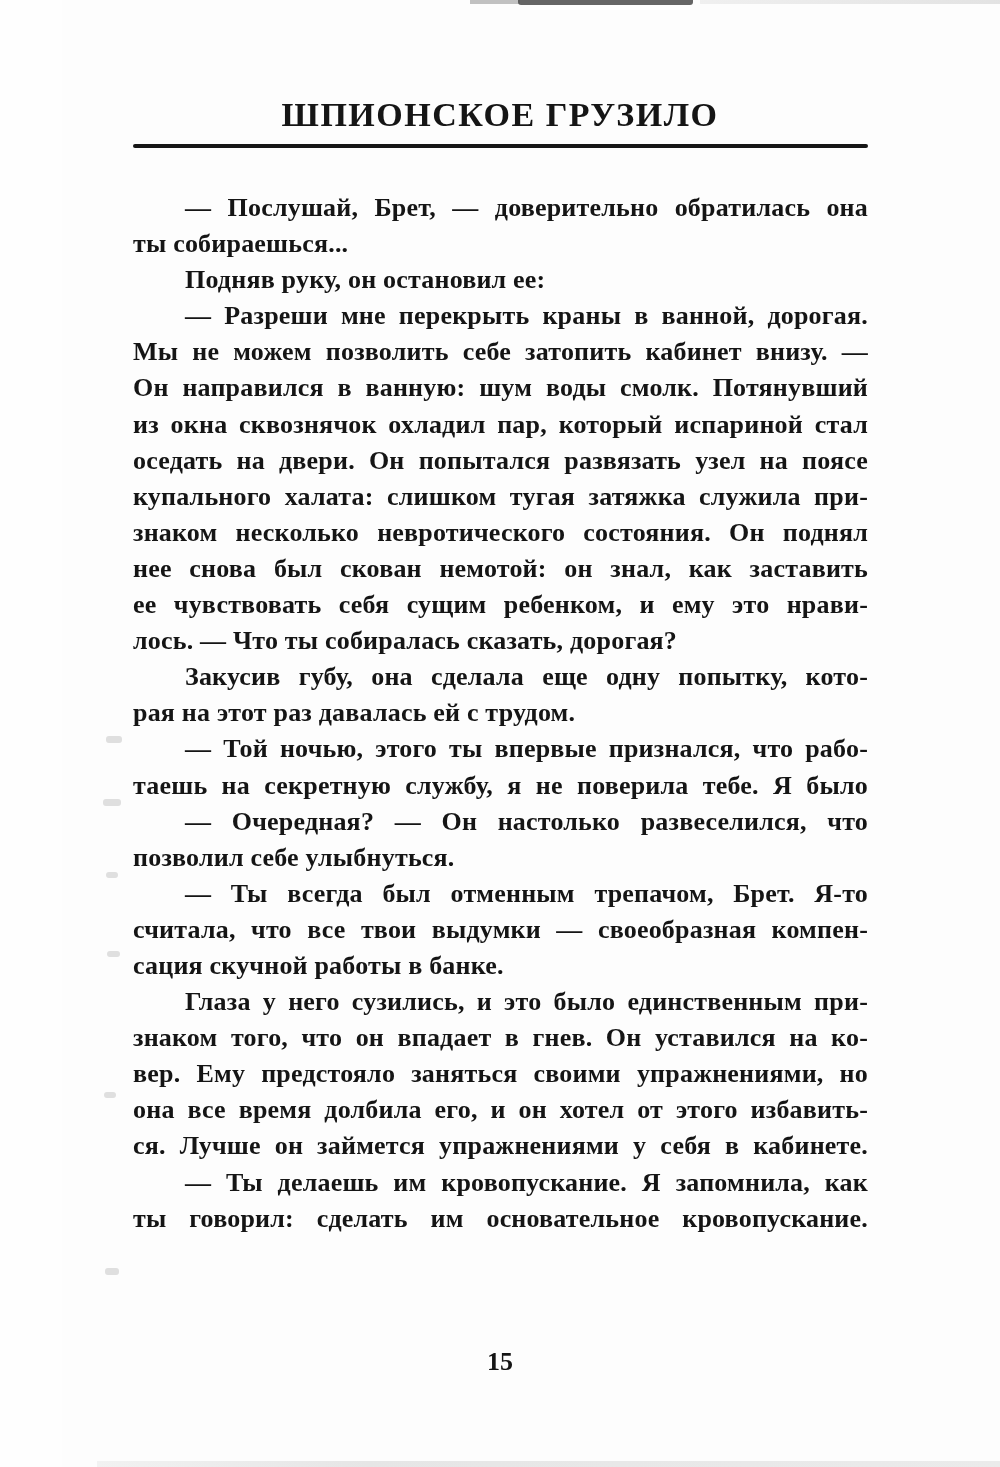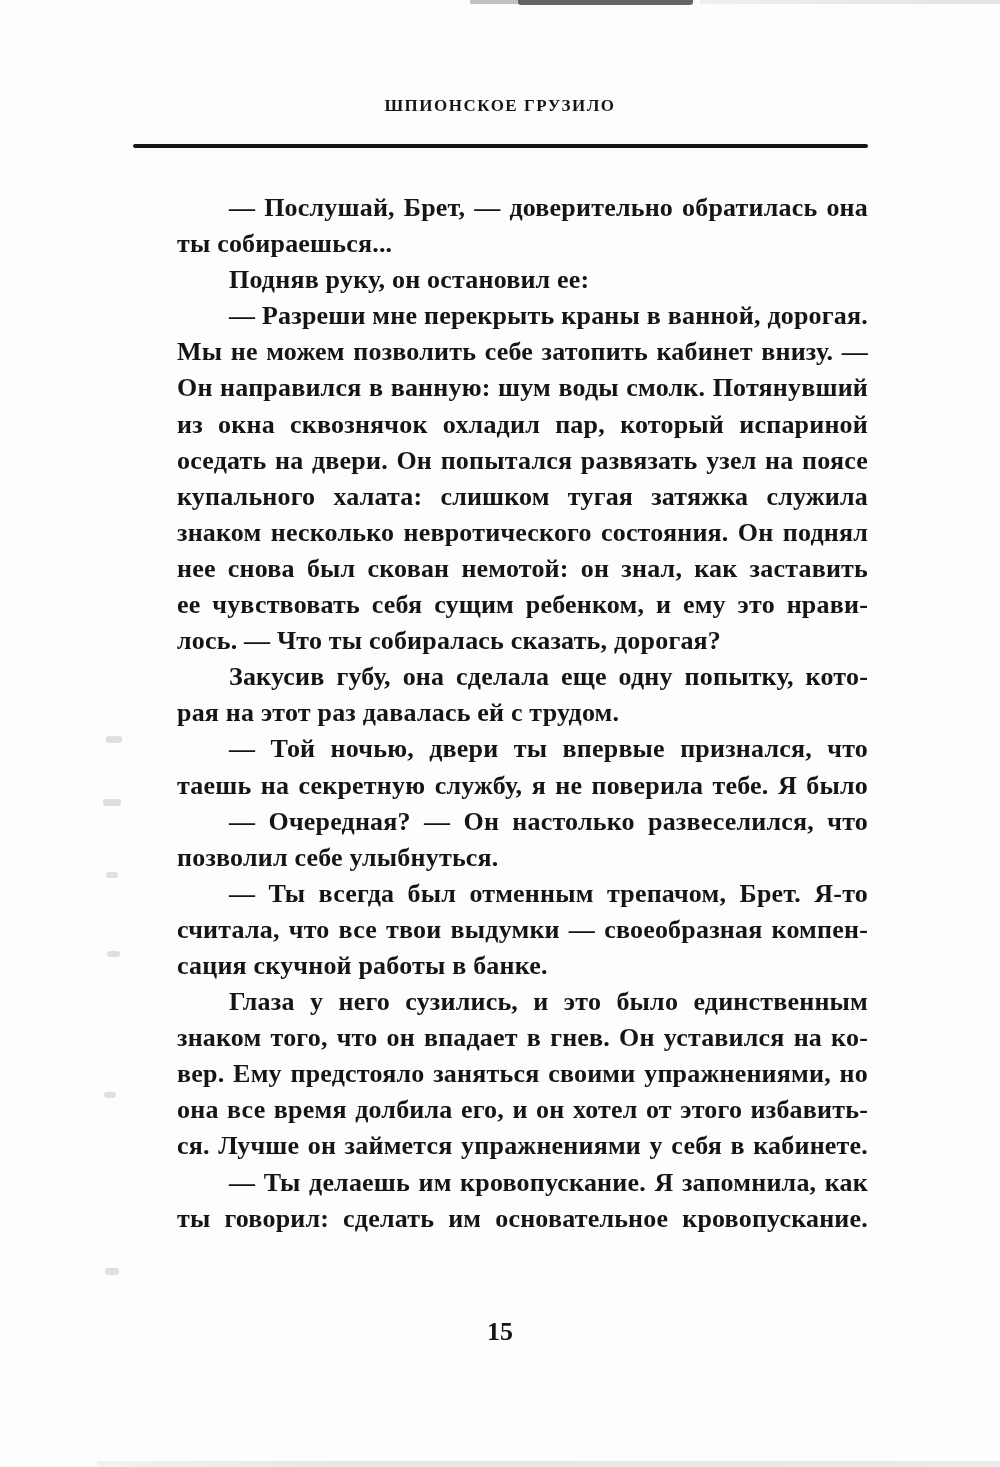--- a/index.html
+++ b/index.html
@@ -65,21 +65,21 @@
   .speck.s3 { left: 106px; top: 872px;  width: 12px; height: 6px; }
   .speck.s4 { left: 107px; top: 951px;  width: 13px; height: 6px; }
   .speck.s5 { left: 104px; top: 1092px; width: 12px; height: 6px; }
   .speck.s6 { left: 105px; top: 1268px; width: 14px; height: 7px; }
 
   .header-title {
     position: absolute;
     left: 0; top: 96px;
     width: 1000px;
     text-align: center;
-    font-size: 17px;
+    font-size: 34px;
     font-weight: bold;
     letter-spacing: 1.5px;
     white-space: nowrap;
   }
   .header-rule {
     position: absolute;
     left: 133px; top: 144px;
     width: 735px; height: 4px;
     background: #161616;
     border-radius: 2px;
@@ -92,27 +92,26 @@
     font-weight: bold;
     letter-spacing: 0.2px;
   }
   .line {
     height: 36.1px;
     line-height: 36.1px;
     text-align: justify;
     text-align-last: justify;
     white-space: normal;
     overflow: hidden;
-    margin-left: 44px;
   }
   .line.indent { padding-left: 52px; }
   .line.end { text-align-last: left; }
   .page-number {
     position: absolute;
-    left: 0; top: 1317px;
+    left: 0; top: 1347px;
     width: 1000px;
     text-align: center;
     font-size: 26px;
     font-weight: bold;
   }
 </style>
 </head>
 <body>
 
 <div class="page">
@@ -133,21 +132,21 @@
       <div class="line">Он направился в ванную: шум воды смолк. Потянувший</div>
       <div class="line">из окна сквознячок охладил пар, который испариной стал</div>
       <div class="line">оседать на двери. Он попытался развязать узел на поясе</div>
       <div class="line">купального халата: слишком тугая затяжка служила при-</div>
       <div class="line">знаком несколько невротического состояния. Он поднял</div>
       <div class="line">нее снова был скован немотой: он знал, как заставить</div>
       <div class="line">ее чувствовать себя сущим ребенком, и ему это нрави-</div>
       <div class="line end">лось. — Что ты собиралась сказать, дорогая?</div>
       <div class="line indent">Закусив губу, она сделала еще одну попытку, кото-</div>
       <div class="line end">рая на этот раз давалась ей с трудом.</div>
-      <div class="line indent">— Той ночью, двери ты впервые признался, что рабо-</div>
+      <div class="line indent">— Той ночью, этого ты впервые признался, что рабо-</div>
       <div class="line">таешь на секретную службу, я не поверила тебе. Я было</div>
       <div class="line indent">— Очередная? — Он настолько развеселился, что</div>
       <div class="line end">позволил себе улыбнуться.</div>
       <div class="line indent">— Ты всегда был отменным трепачом, Брет. Я-то</div>
       <div class="line">считала, что все твои выдумки — своеобразная компен-</div>
       <div class="line end">сация скучной работы в банке.</div>
       <div class="line indent">Глаза у него сузились, и это было единственным при-</div>
       <div class="line">знаком того, что он впадает в гнев. Он уставился на ко-</div>
       <div class="line">вер. Ему предстояло заняться своими упражнениями, но</div>
       <div class="line">она все время долбила его, и он хотел от этого избавить-</div>

